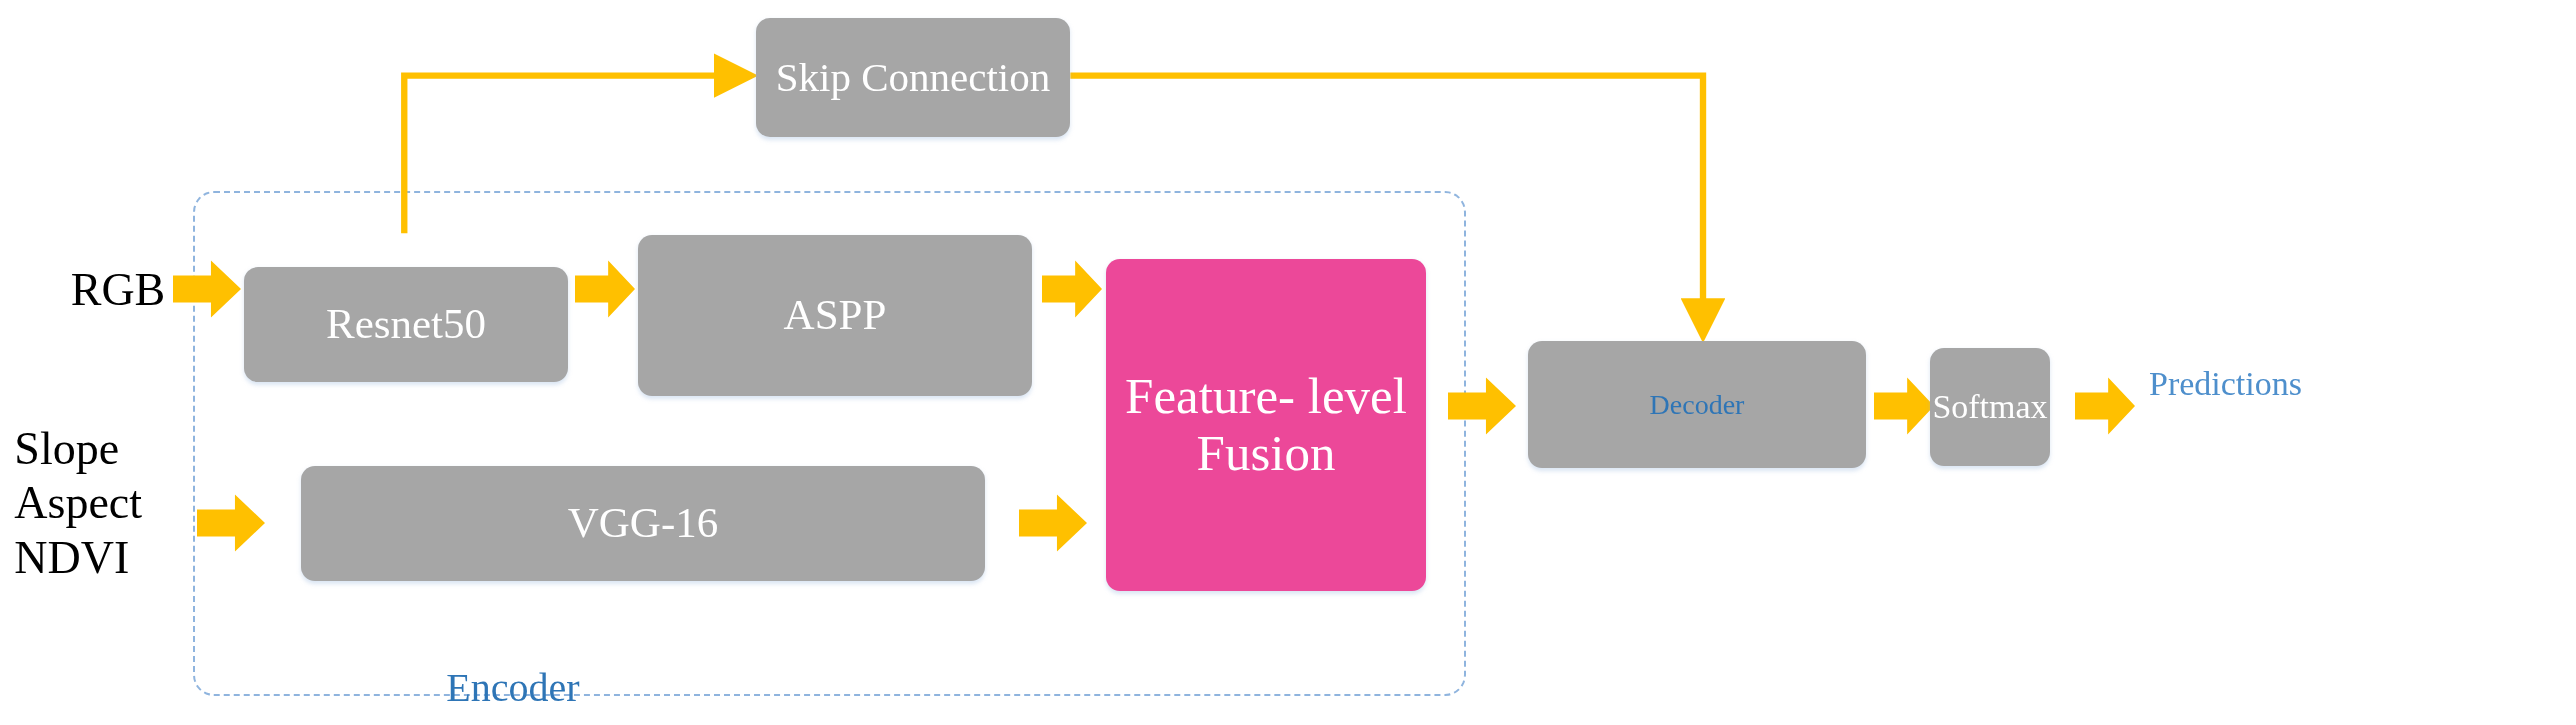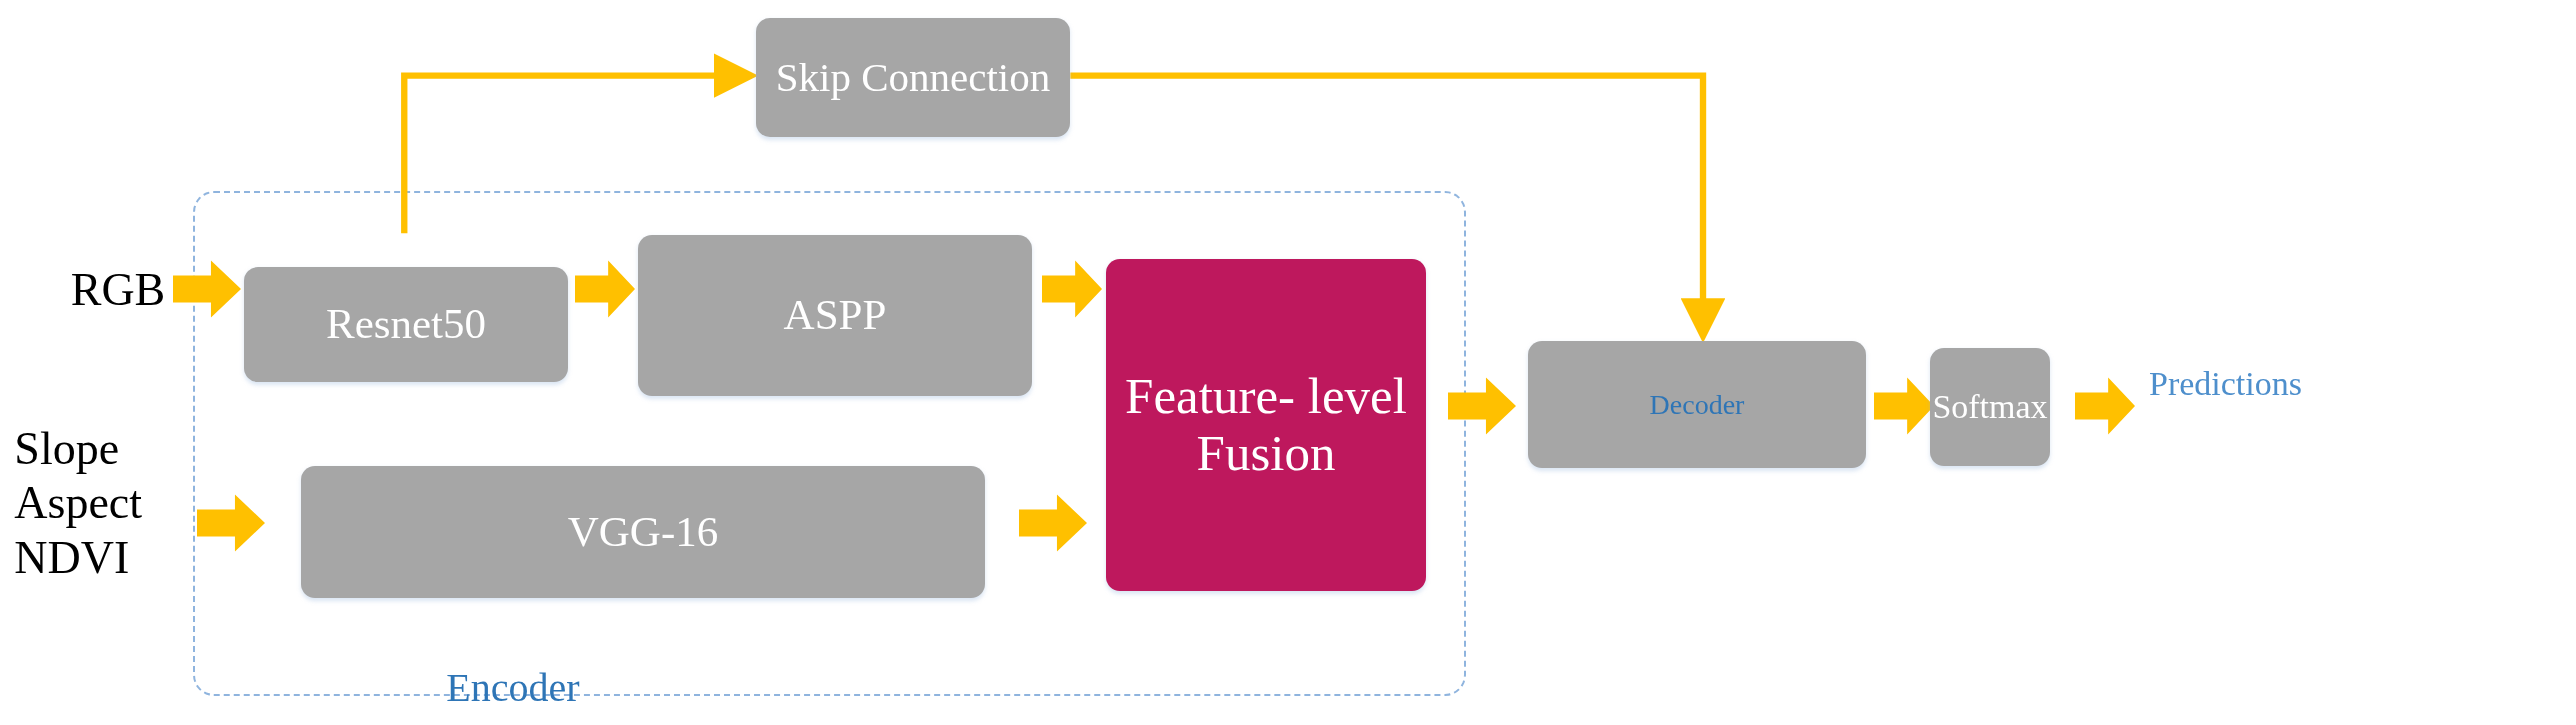--- a/index.html
+++ b/index.html
@@ -23,21 +23,21 @@
     display: flex;
     align-items: center;
     justify-content: center;
     text-align: center;
     line-height: 1.12;
     color: #ffffff;
     background: #a6a6a6;
     box-shadow: 0 2.4px 4px rgba(150,180,220,0.35);
     border-radius: 14px;
   }
-  .node.blue { background: #be185d; }
+  .node.blue { background: #ec4899; }
   .node .lbl { display: block; width: 100%; padding: 0 4.8px; }
   .node.blue-text { color: #2e75b6; }
 
   
   .textlabel {
     position: absolute;
     color: #000000;
     line-height: 1.18;
     white-space: pre-line;
   }
@@ -150,21 +150,21 @@
   <div class="node" style="left:638px; top:235px; width:394px; height:161px; font-size:43px;">
     <span class="lbl">ASPP</span>
   </div>
 
   <div class="node blue" style="left:1106px; top:259px; width:320px; height:332px; font-size:51px;">
     <span class="lbl">Feature-
 level
 Fusion</span>
   </div>
 
-  <div class="node" style="left:301px; top:466px; width:684px; height:132px; font-size:43px;">
+  <div class="node" style="left:301px; top:466px; width:684px; height:115px; font-size:43px;">
     <span class="lbl">VGG-16</span>
   </div>
 
   <div class="node blue-text" style="left:1528px; top:341px; width:338px; height:127px; font-size:28px;">
     <span class="lbl">Decoder</span>
   </div>
 
   <div class="node" style="left:1930px; top:348px; width:120px; height:118px; font-size:34px;">
     <span class="lbl">Softmax</span>
   </div>

